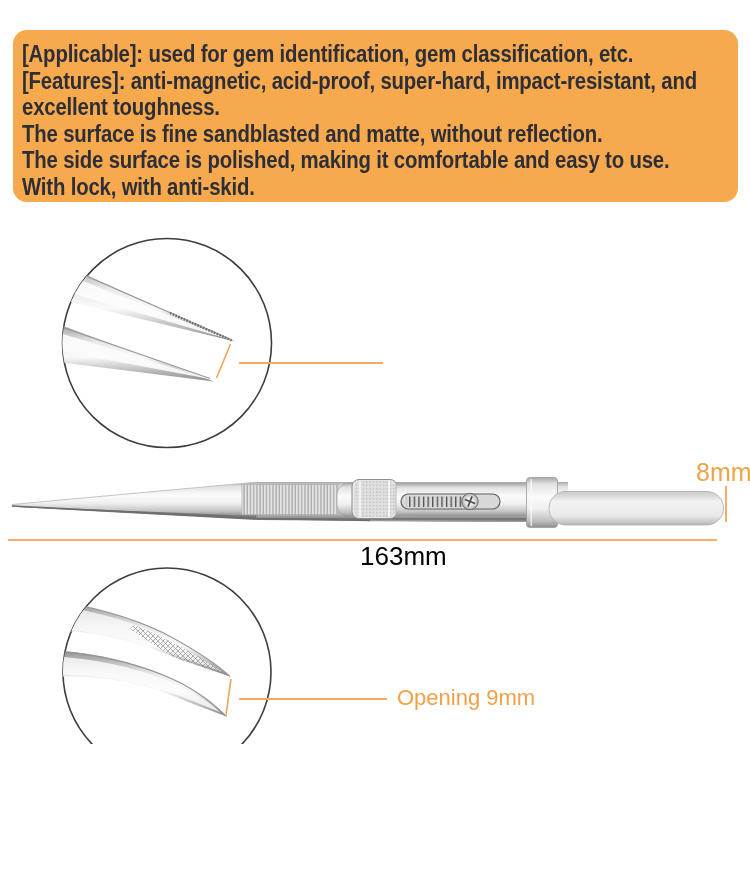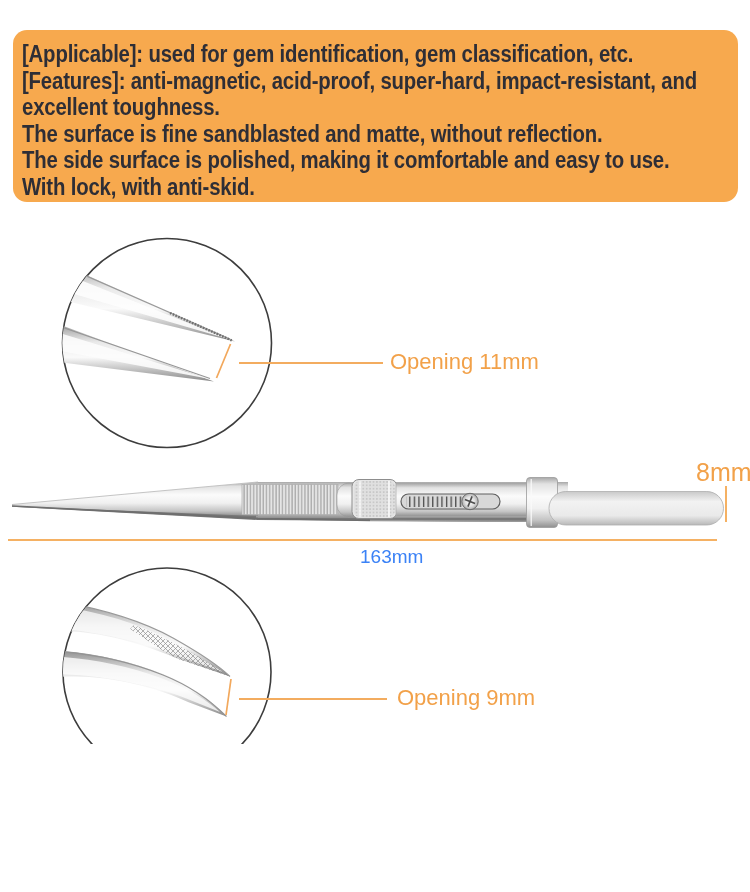--- a/index.html
+++ b/index.html
@@ -15,21 +15,21 @@
   }
   .desc-inner{
     position:absolute;left:9px;top:11px;width:812px;
     transform:scaleX(0.885);transform-origin:0 0;
     color:#2E2E36;font-size:23px;line-height:26.6px;letter-spacing:-0.2px;
     font-weight:600;white-space:nowrap;
   }
   
   .opening-label{position:absolute;color:#F2A149;font-size:22px;line-height:22px;}
   .height-label{position:absolute;color:#F2A149;font-size:25px;line-height:25px;}
-  .length-label{position:absolute;color:#3b82f6;font-size:19px;line-height:27px;}
+  .length-label{position:absolute;color:#000000;font-size:26px;line-height:27px;}
   .leader{position:absolute;height:2px;background:#F3AC5F;}
   .vtick{position:absolute;width:2px;background:#F5B163;}
   .dimline{position:absolute;height:2px;background:#F5B163;}
   .abs{position:absolute;}
 </style>
 </head>
 <body>
 
 <div class="canvas">
 
@@ -66,21 +66,20 @@
       </g>
       <g>
         <polygon points="-8,86 156,146.5 -8,126" fill="url(#n1)"></polygon>
         <polygon points="-8,95 152,144 -8,114" fill="#fcfcfc" opacity="0.9"></polygon>
         <path d="M-8,88 L152,143.5" stroke="#969696" stroke-width="1.1" fill="none"></path>
       </g>
     </g>
     <path d="M172.5,109 L158.5,143" stroke="#F2A85C" stroke-width="1.7" fill="none"></path>
   </svg>
   <div class="leader" style="left:239px;top:362px;width:144px;"></div>
-  <div class="opening-label" style="left:390px;top:351px;">Opening 11mm</div>
 
   <svg class="abs" style="left:8px;top:470px;" width="740" height="62" viewBox="0 0 740 62">
     <defs>
       <linearGradient id="b1" x1="0" y1="0" x2="0" y2="1">
         <stop offset="0" stop-color="#a8a8a8"></stop>
           <stop offset="0.13" stop-color="#e2e2e2"></stop>
         <stop offset="0.38" stop-color="#fbfbfb"></stop>
           <stop offset="0.62" stop-color="#f0f0f0"></stop>
         <stop offset="0.85" stop-color="#c4c4c4"></stop>
           <stop offset="1" stop-color="#8f8f8f"></stop>

